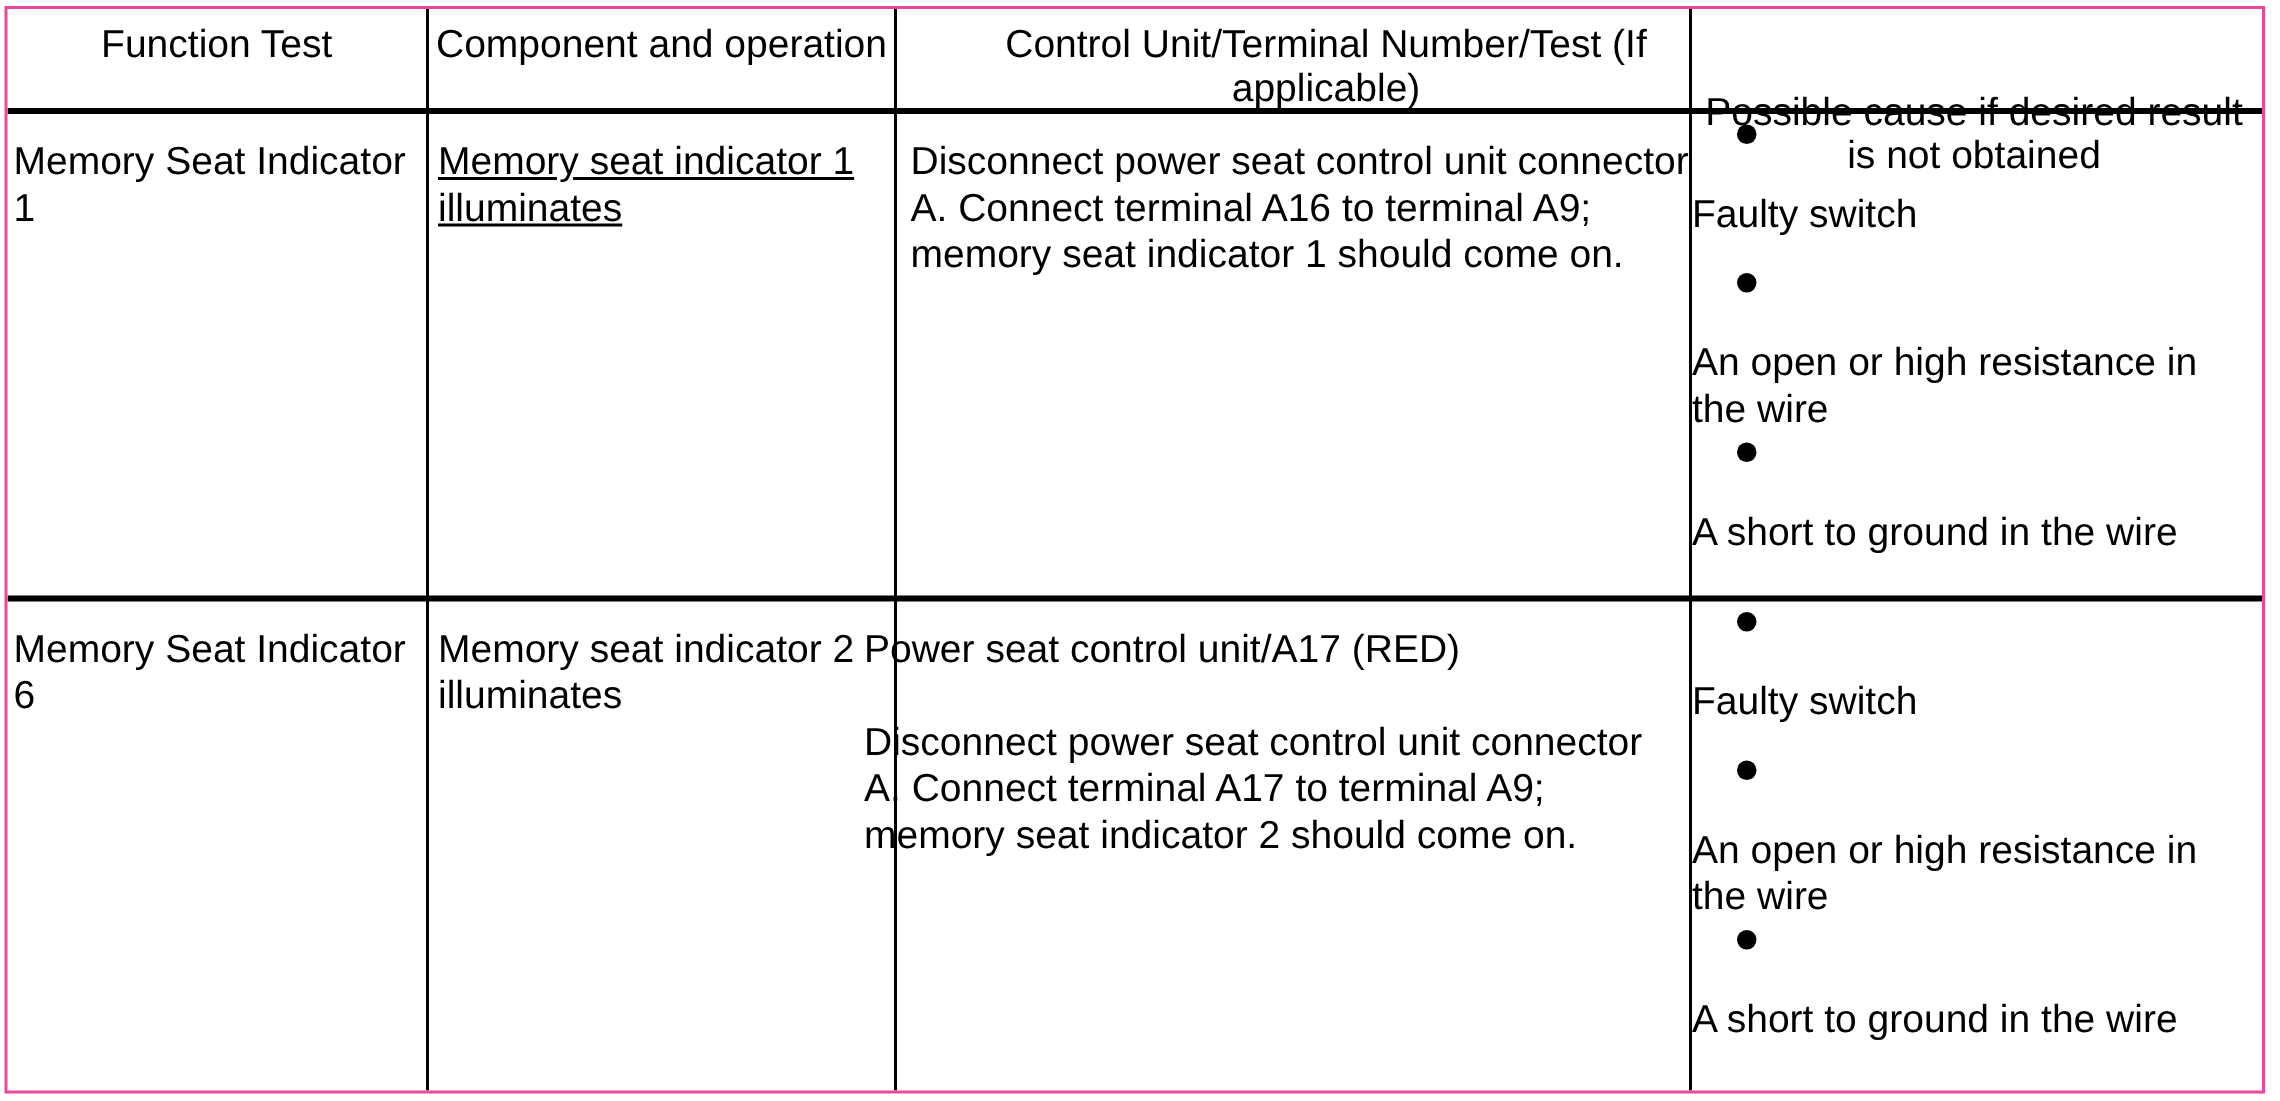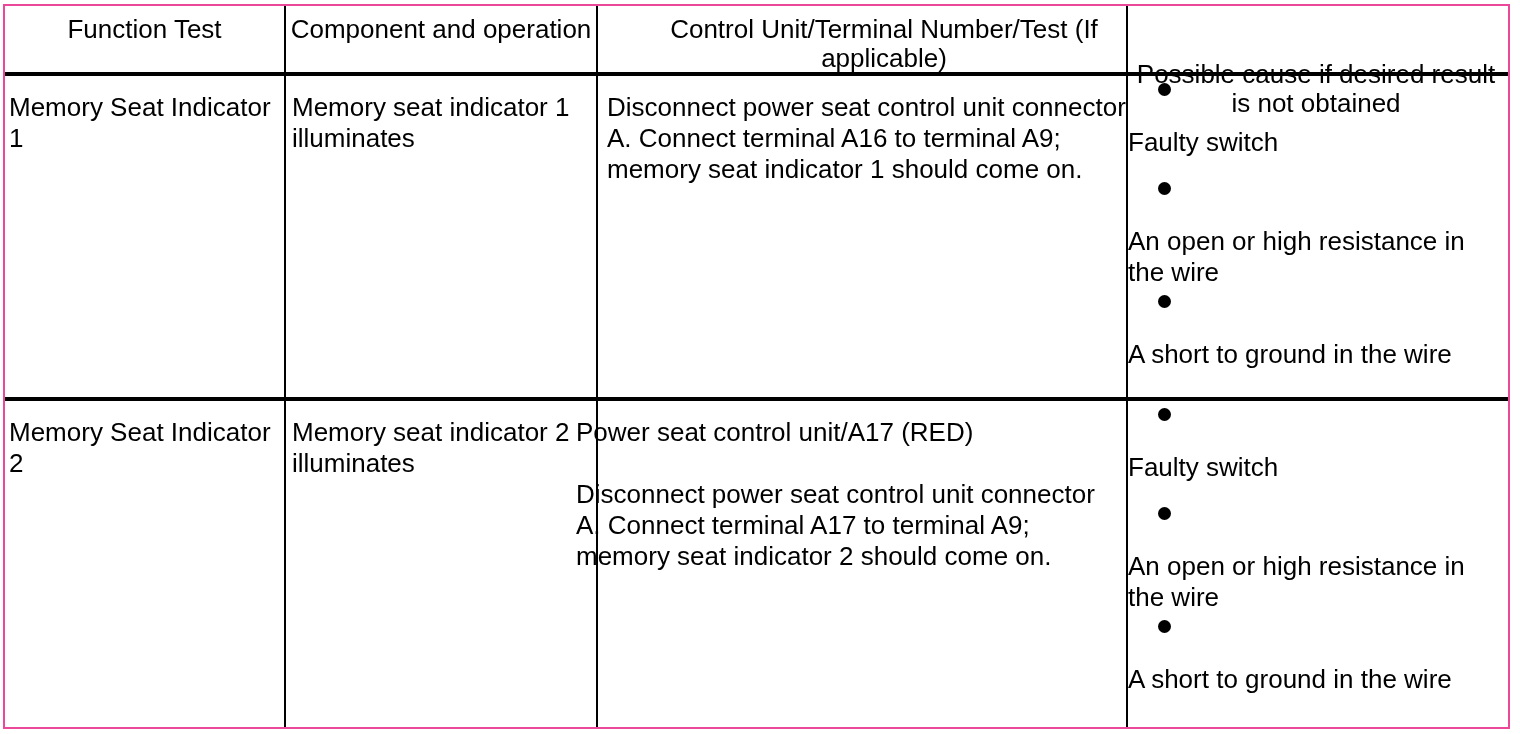--- a/index.html
+++ b/index.html
@@ -81,21 +81,21 @@
   .body-cell {
     font-size: 26px;
     line-height: 31px;
     text-align: left;
     padding-left: 4px;
     padding-top: 16px;
   }
 
   
   .r0-c0 { left: 0px;    top: 70px; width: 279px; height: 321px; }
-  .r0-c1 { left: 281px;  top: 70px; width: 310px; height: 321px; padding-left: 6px; }
+  .r0-c1 { left: 281px;  top: 70px; width: 310px; height: 321px; padding-left: 6px; text-decoration: underline; }
   .r0-c2 { left: 593px;  top: 70px; width: 528px; height: 321px; padding-left: 9px; }
   .r0-c3 { left: 1123px; top: 70px; width: 376px; height: 321px; padding-left: 0; padding-top: 0; }
 
   
   .r1-c0 { left: 0px;    top: 395px; width: 279px; height: 326px; }
   .r1-c1 { left: 281px;  top: 395px; width: 310px; height: 326px; padding-left: 6px; }
   .r1-c2 { left: 562px;  top: 395px; width: 528px; height: 398px; padding-left: 9px; }
   .r1-c3 { left: 1123px; top: 395px; width: 376px; height: 326px; padding-left: 0; padding-top: 0; }
 
   .para { margin: 0; }
@@ -166,21 +166,21 @@
           <span class="cause-bullet"></span>
           <span class="cause-text">An open or high resistance in the wire</span>
         </li>
         <li class="cause-item">
           <span class="cause-bullet"></span>
           <span class="cause-text">A short to ground in the wire</span>
         </li>
       </ul>
     </div>
 
-    <div class="cell body-cell r1-c0">Memory Seat Indicator 2</div>
+    <div class="cell body-cell r1-c0">Memory Seat Indicator 6</div>
 
     <div class="cell body-cell r1-c1">Memory seat indicator 2 illuminates</div>
 
     <div class="cell body-cell r1-c2">
       <p class="para">Power seat control unit/A17 (RED)</p>
       <p class="para">Disconnect power seat control unit connector A. Connect terminal A17 to terminal A9; memory seat indicator 2 should come on.</p>
     </div>
 
     <div class="cell body-cell r1-c3">
       <ul class="cause-list">

